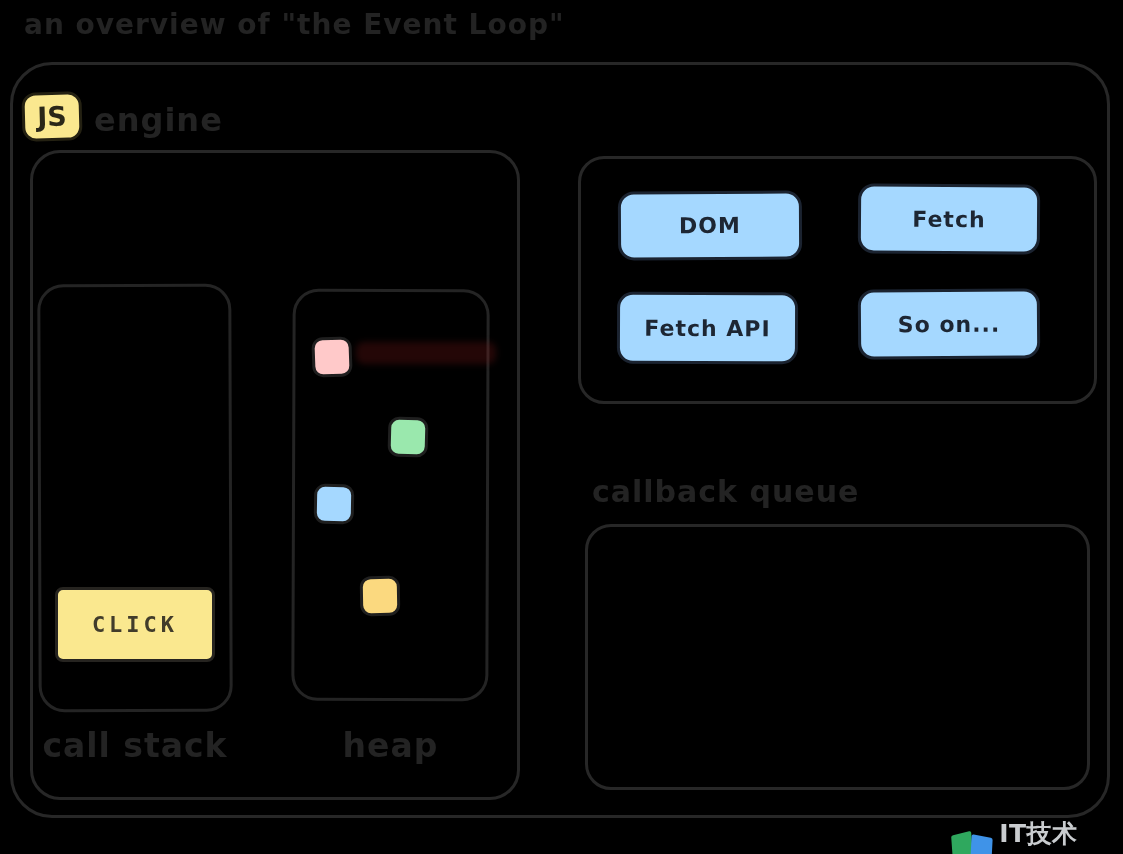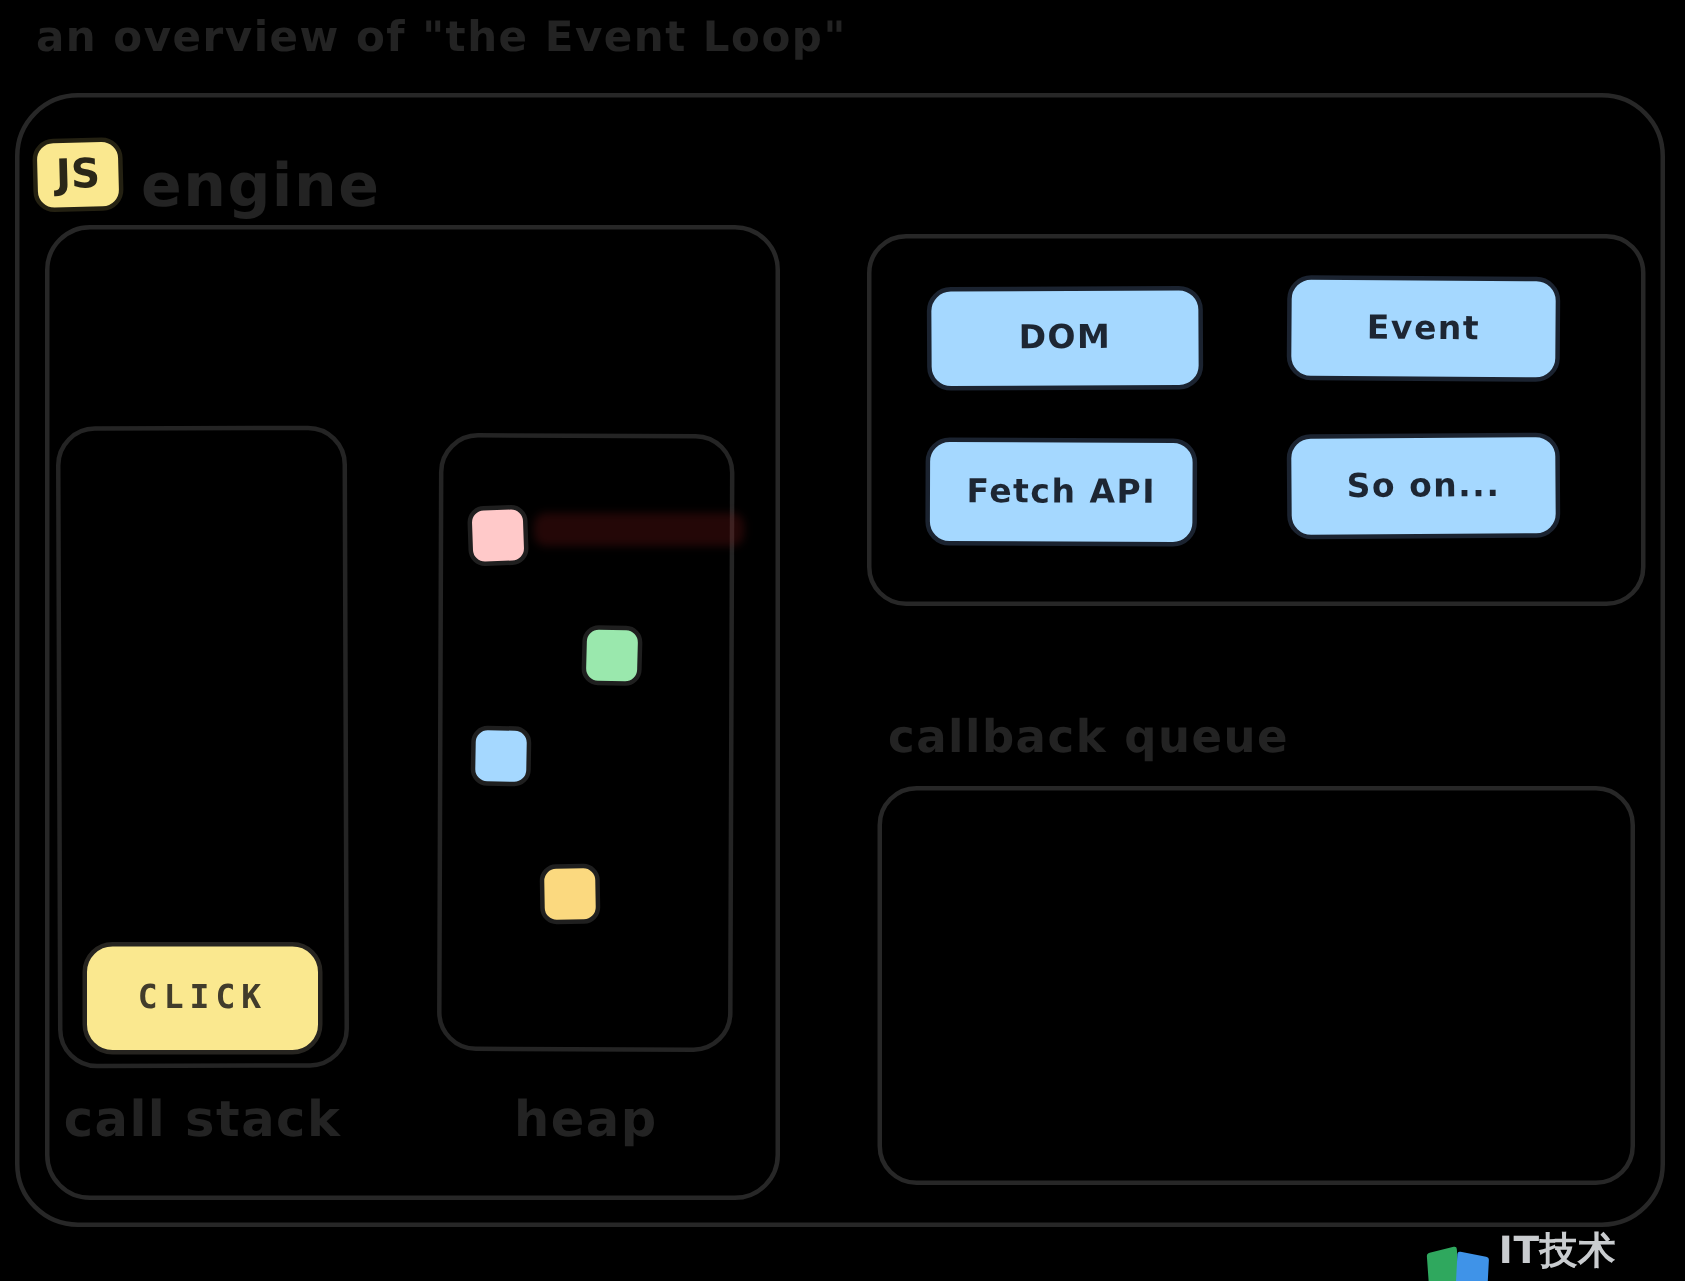--- a/index.html
+++ b/index.html
@@ -14,23 +14,23 @@
   .title{font-size:28px;font-weight:bold;letter-spacing:1px;}
   .heading{font-size:30px;font-weight:bold;letter-spacing:1px;}
   .label{font-size:33px;font-weight:bold;text-align:center;letter-spacing:1px;}
   .badge{display:flex;align-items:center;justify-content:center;
          border:3px solid #242112;border-radius:14px;
          font-weight:bold;font-size:27px;color:#2a2718;transform:rotate(-1.5deg);}
   .bluebox{display:flex;align-items:center;justify-content:center;
            border:3px solid #1b2330;border-radius:16px;
            font-size:22px;font-weight:bold;color:#1d2633;letter-spacing:1px;}
   .btn{display:flex;align-items:center;justify-content:center;
-       border:3.5px solid #262420;border-radius:20px;
+       border:3.5px solid #262420;border-radius:8px;
        font-family:"DejaVu Sans Mono",monospace;font-size:22px;font-weight:bold;
-       color:#413c2b;letter-spacing:4px;margin-top:41px;}
+       color:#413c2b;letter-spacing:4px;}
   .sq{width:40px;height:40px;border:3px solid #1f1f1f;border-radius:11px;}
   .streak{filter:blur(3px);background:rgba(130,25,25,.28);border-radius:8px;}
   .wm{display:flex;align-items:center;gap:8px;}
   .wm-text{font-size:25px;font-weight:bold;color:#c9cccf;letter-spacing:0.5px;}
   .wm-logo{position:relative;width:46px;height:34px;}
   .wm-logo .g{position:absolute;left:2px;top:2px;width:20px;height:26px;
               background:#2fa85e;transform:skewY(-10deg) rotate(-4deg);border-radius:2px;}
   .wm-logo .b{position:absolute;left:21px;top:5px;width:21px;height:27px;
               background:#3f93e8;transform:skewY(8deg) rotate(3deg);border-radius:2px;}
 </style>
@@ -39,21 +39,21 @@
 
 <div class="stage">
 
   <div class="abs title ink" style="left:24px;top:8px;">an overview of "the Event Loop"</div>
 
   <div class="abs box" style="left:10px;top:62px;width:1100px;height:756px;border-radius:42px;"></div>
 
   <div class="abs badge" style="left: 22px; top: 92px; width: 60px; height: 49px; background: rgb(250, 232, 143);">
     <span>JS</span>
   </div>
-  <div class="abs heading ink" style="left:94px;top:101px;font-size:40px;">engine</div>
+  <div class="abs heading ink" style="left:94px;top:101px;font-size:32px;">engine</div>
 
   <div class="abs box" style="left:30px;top:150px;width:490px;height:650px;border-radius:30px;"></div>
 
   <div class="abs subbox" style="left:38px;top:284px;width:194px;height:428px;border-radius:26px;transform:rotate(-0.2deg);"></div>
 
   <div class="abs btn" style="left: 55px; top: 587px; width: 160px; height: 75px; background: rgb(250, 232, 143);">
     <span>CLICK</span>
   </div>
 
   <div class="abs subbox" style="left:292px;top:289px;width:197px;height:412px;border-radius:26px;transform:rotate(0.2deg);"></div>
@@ -68,21 +68,21 @@
   <div class="abs label ink" style="left:38px;top:726px;width:194px;">call stack</div>
   <div class="abs label ink" style="left:292px;top:726px;width:197px;">heap</div>
 
 
   <div class="abs box" style="left:578px;top:156px;width:519px;height:248px;border-radius:26px;"></div>
 
   <div class="abs bluebox" style="left: 618px; top: 191px; width: 184px; height: 69px; transform: rotate(-0.3deg); background: rgb(165, 216, 255);">
     <span>DOM</span>
   </div>
   <div class="abs bluebox" style="left: 858px; top: 184px; width: 182px; height: 70px; transform: rotate(0.4deg); background: rgb(165, 216, 255);">
-    <span>Event</span>
+    <span>Fetch</span>
   </div>
   <div class="abs bluebox" style="left: 617px; top: 292px; width: 181px; height: 72px; transform: rotate(0.2deg); background: rgb(165, 216, 255);">
     <span>Fetch API</span>
   </div>
   <div class="abs bluebox" style="left: 858px; top: 289px; width: 182px; height: 70px; transform: rotate(-0.4deg); background: rgb(165, 216, 255);">
     <span>So on...</span>
   </div>
 
   <div class="abs heading ink" style="left:592px;top:474px;">callback queue</div>
 

